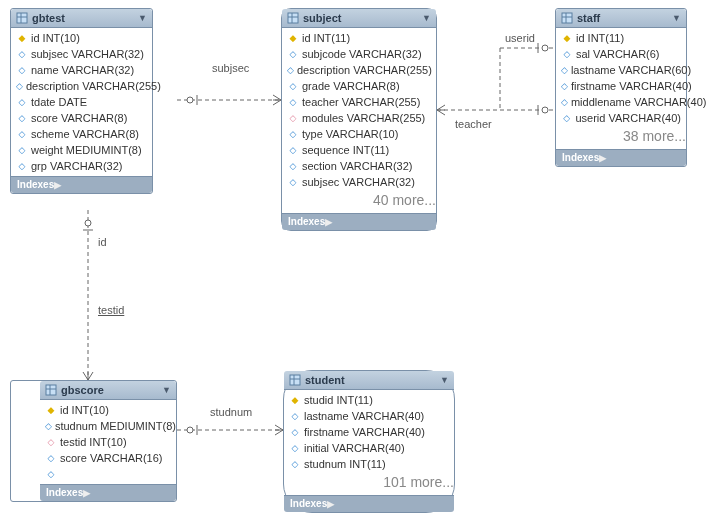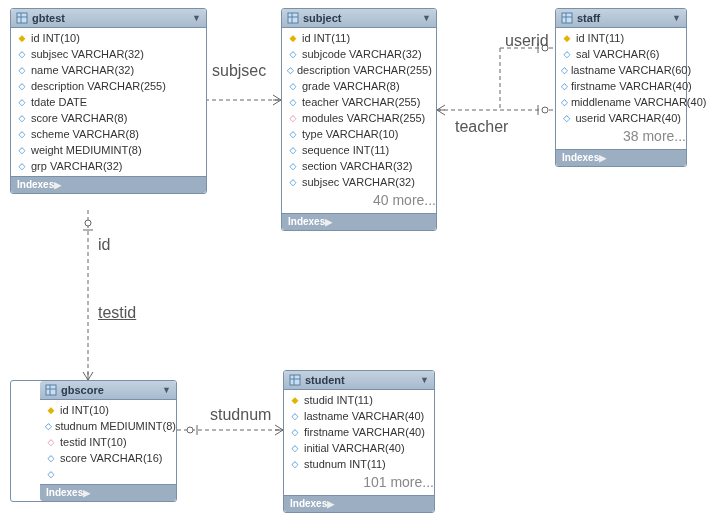--- a/index.html
+++ b/index.html
@@ -84,21 +84,21 @@
   .fld { color: #3a8bd3; }
   .fld-open { color: #e28ba0; }
   svg.connectors {
     position: absolute;
     left: 0; top: 0;
     width: 721px; height: 525px;
     pointer-events: none;
   }
   .conn-label {
     position: absolute;
-    font-size: 16px;
+    font-size: 11px;
     color: #555;
     background: transparent;
   }
 </style>
 </head>
 <body>
 
 <svg class="connectors">
   <defs>
     <g id="crow-right">
@@ -166,21 +166,21 @@
   </g>
 </svg>
 
 <div class="conn-label" style="left:212px; top:62px;">subjsec</div>
 <div class="conn-label" style="left:505px; top:32px;">userid</div>
 <div class="conn-label" style="left:455px; top:118px;">teacher</div>
 <div class="conn-label" style="left:98px;  top:236px;">id</div>
 <div class="conn-label" style="left:98px;  top:304px;text-decoration:underline;">testid</div>
 <div class="conn-label" style="left:210px; top:406px;">studnum</div>
 
-<div class="table-box" style="left:10px; top:8px; width:197px;">
+<div class="table-box" style="left:10px; top:8px; width:143px;">
   <div class="table-header">
     <span class="tbl-icon">
       <svg width="12" height="12">
           <rect x="1" y="1" width="10" height="10" fill="#c7dff5" stroke="#5a7fa0"></rect>
           <line x1="1" y1="5" x2="11" y2="5" stroke="#5a7fa0"></line>
           <line x1="5" y1="1" x2="5" y2="11" stroke="#5a7fa0"></line>
         </svg>
     </span>
     <span class="title-text">gbtest</span>
     <span class="chev">▼</span>
@@ -222,21 +222,21 @@
         <span class="col-icon fld">◇</span>
         <span>grp VARCHAR(32)</span>
       </div>
   </div>
   <div class="indexes-footer">
     <span>Indexes</span>
     <span class="chev">▶</span>
   </div>
 </div>
 
-<div class="table-box" style="left:281px; top:8px; width:156px;">
+<div class="table-box" style="left:281px; top:8px; width:156px;border-radius:10px;">
   <div class="table-header">
     <span class="tbl-icon">
       <svg width="12" height="12">
           <rect x="1" y="1" width="10" height="10" fill="#c7dff5" stroke="#5a7fa0"></rect>
           <line x1="1" y1="5" x2="11" y2="5" stroke="#5a7fa0"></line>
           <line x1="5" y1="1" x2="5" y2="11" stroke="#5a7fa0"></line>
         </svg>
     </span>
     <span class="title-text">subject</span>
     <span class="chev">▼</span>
@@ -367,21 +367,21 @@
     <div class="col-row">
         <span class="col-icon fld">◇</span>
       </div>
   </div>
   <div class="indexes-footer">
     <span>Indexes</span>
     <span class="chev">▶</span>
   </div>
 </div>
 
-<div class="table-box" style="left:283px; top:370px; width:152px;">
+<div class="table-box" style="left:283px; top:370px; width:172px;border-radius:29px;">
   <div class="table-header">
     <span class="tbl-icon">
       <svg width="12" height="12">
           <rect x="1" y="1" width="10" height="10" fill="#c7dff5" stroke="#5a7fa0"></rect>
           <line x1="1" y1="5" x2="11" y2="5" stroke="#5a7fa0"></line>
           <line x1="5" y1="1" x2="5" y2="11" stroke="#5a7fa0"></line>
         </svg>
     </span>
     <span class="title-text">student</span>
     <span class="chev">▼</span>

